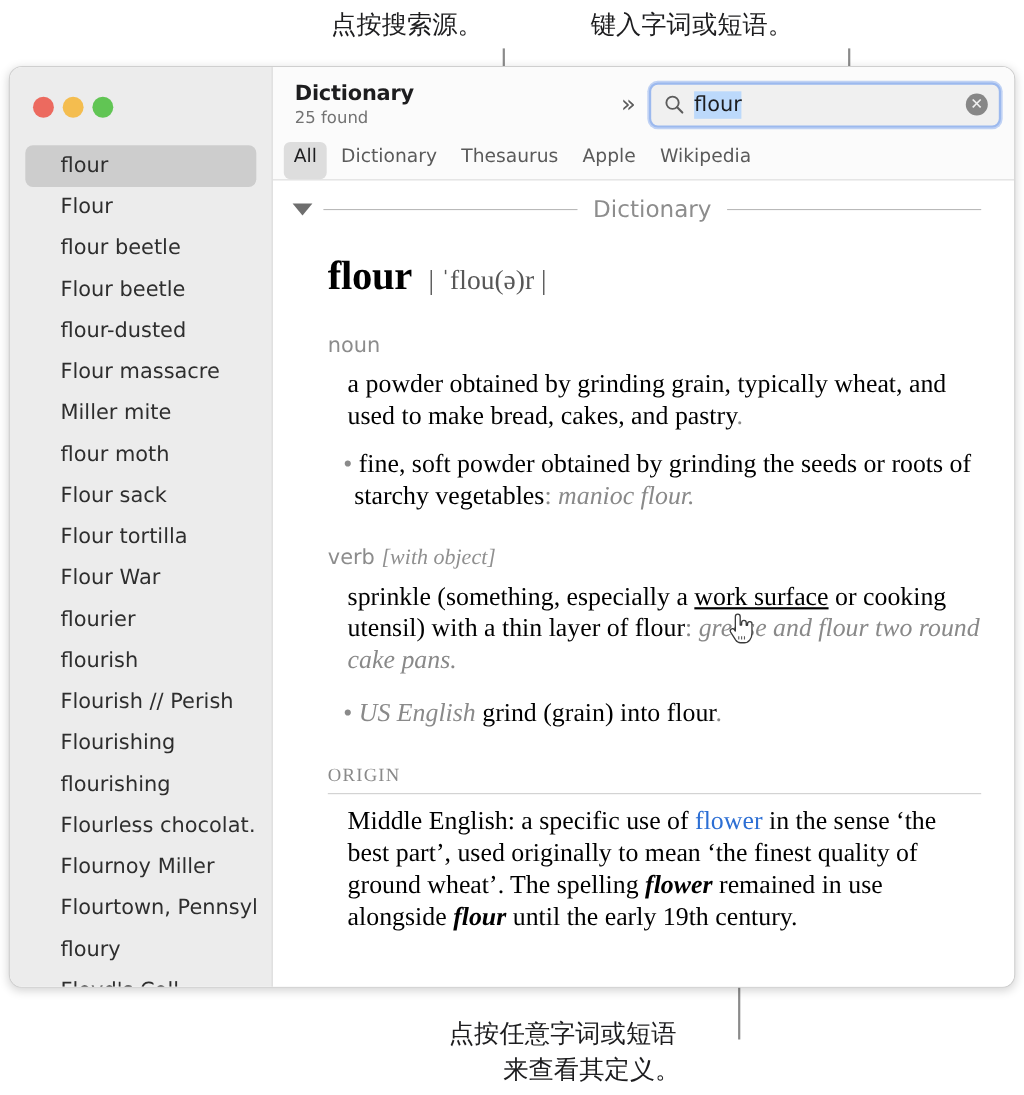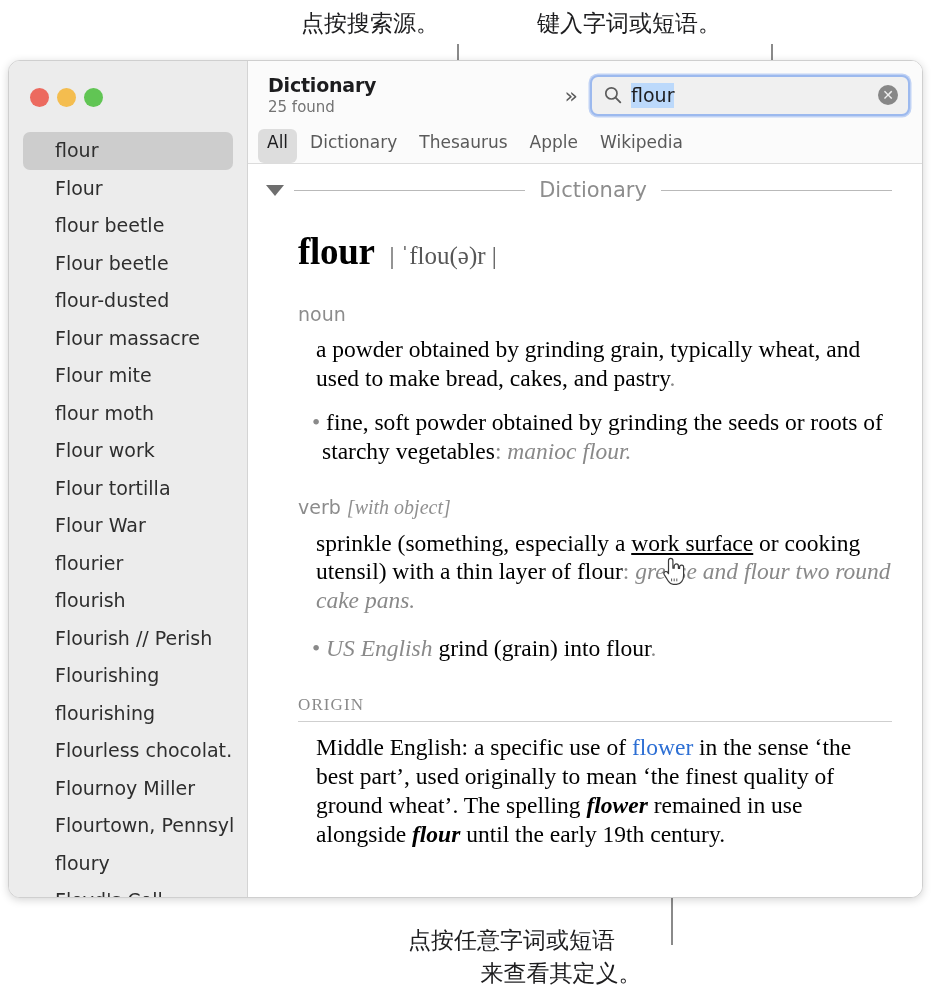--- a/index.html
+++ b/index.html
@@ -266,23 +266,23 @@
         <div class="light green"></div>
       </div>
 
       <div id="word-list">
         <div class="word-item selected">flour</div>
         <div class="word-item">Flour</div>
         <div class="word-item">flour beetle</div>
         <div class="word-item">Flour beetle</div>
         <div class="word-item">flour-dusted</div>
         <div class="word-item">Flour massacre</div>
-        <div class="word-item">Flour mite</div>
+        <div class="word-item">Miller mite</div>
         <div class="word-item">flour moth</div>
-        <div class="word-item">Flour work</div>
+        <div class="word-item">Flour sack</div>
         <div class="word-item">Flour tortilla</div>
         <div class="word-item">Flour War</div>
         <div class="word-item">flourier</div>
         <div class="word-item">flourish</div>
         <div class="word-item">Flourish // Perish</div>
         <div class="word-item">Flourishing</div>
         <div class="word-item">flourishing</div>
         <div class="word-item">Flourless chocolat…</div>
         <div class="word-item">Flournoy Miller</div>
         <div class="word-item">Flourtown, Pennsyl…</div>
@@ -358,15 +358,15 @@
   </div>
 
   <svg id="cursor" width="26" height="32" viewBox="0 0 26 32">
     <path d="M8.5 14.5V4.6c0-1.3 1-2.3 2.2-2.3s2.2 1 2.2 2.3v7.6h1.3v-2.1c0-1.2 1-2.2 2.1-2.2s2.1 1 2.1 2.2v2.3h1.2v-1.3c0-1.1 .9-2 2-2s2 .9 2 2v8.3c0 4.7-2.7 8.9-7.1 8.9h-3.3c-2.1 0-3.5-1.1-4.5-2.6L4.2 18.6c-.6-1-.3-2.2 .7-2.8 .9-.6 2.1-.3 2.7 .6l.9 1.3z" fill="#ffffff" stroke="#3a3a3a" stroke-width="1.2" stroke-linejoin="round"></path>
     <line x1="11.6" y1="22.5" x2="11.6" y2="25.3" stroke="#5a5a5a" stroke-width="1"></line>
     <line x1="14.2" y1="22.5" x2="14.2" y2="25.3" stroke="#5a5a5a" stroke-width="1"></line>
     <line x1="16.8" y1="22.5" x2="16.8" y2="25.3" stroke="#5a5a5a" stroke-width="1"></line>
   </svg>
 
   <div class="callout-text" style="left:408px; top:925px; width:260px;">点按任意字词或短语</div>
-  <div class="callout-text" style="left:431px; top:958px; text-align:center; width:260px;">来查看其定义。</div>
+  <div class="callout-text" style="left:408px; top:958px; text-align:center; width:260px;">来查看其定义。</div>
 
 </div>
 
 </body></html>

